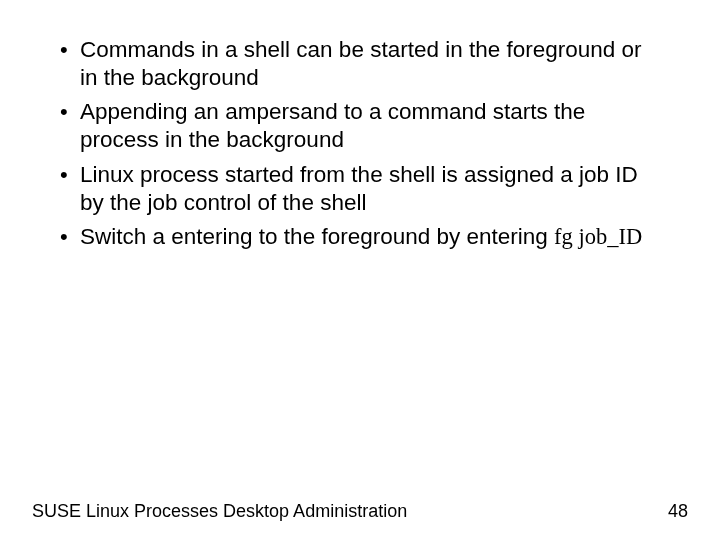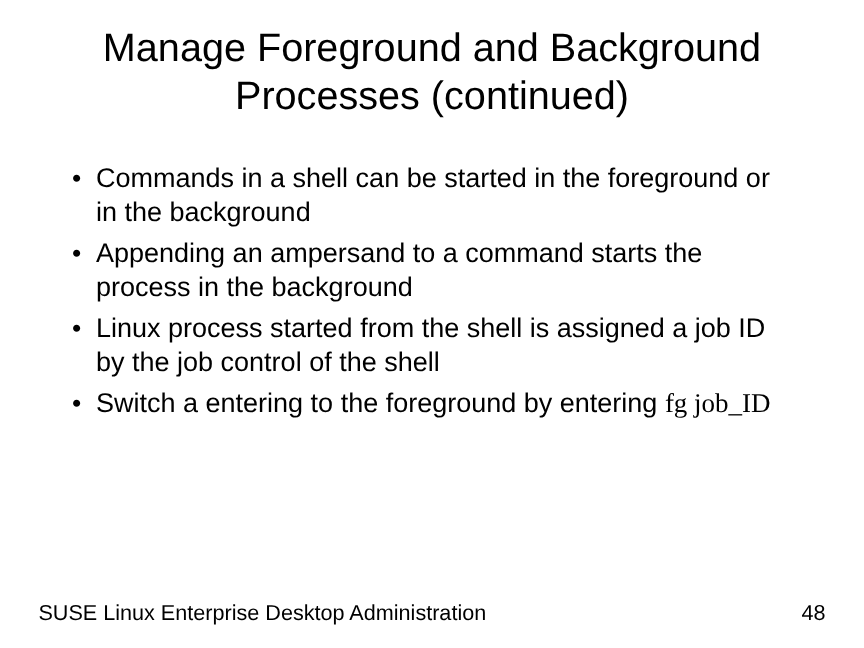--- a/index.html
+++ b/index.html
@@ -57,40 +57,36 @@
     justify-content: space-between;
     align-items: baseline;
     font-size: 18px;
   }
 </style>
 </head>
 <body>
 
 <div class="slide">
 
-  <div class="title">
-    <span>Manage Foreground and Background</span><br>
-    <span>Processes (continued)</span>
-  </div>
 
   <div class="content">
     <ul class="bullets">
       <li>
         <span>Commands in a shell can be started in the foreground or in the background</span>
       </li>
       <li>
         <span>Appending an ampersand to a command starts the process in the background</span>
       </li>
       <li>
         <span>Linux process started from the shell is assigned a job ID by the job control of the shell</span>
       </li>
       <li>
         <span>Switch a entering to the foreground by entering </span><span class="mono">fg job_ID</span>
       </li>
     </ul>
   </div>
 
   <div class="footer">
-    <span>SUSE Linux Enterprise Desktop Administration</span>
+    <span>SUSE Linux Processes Desktop Administration</span>
     <span>48</span>
   </div>
 
 </div>
 
 </body></html>

